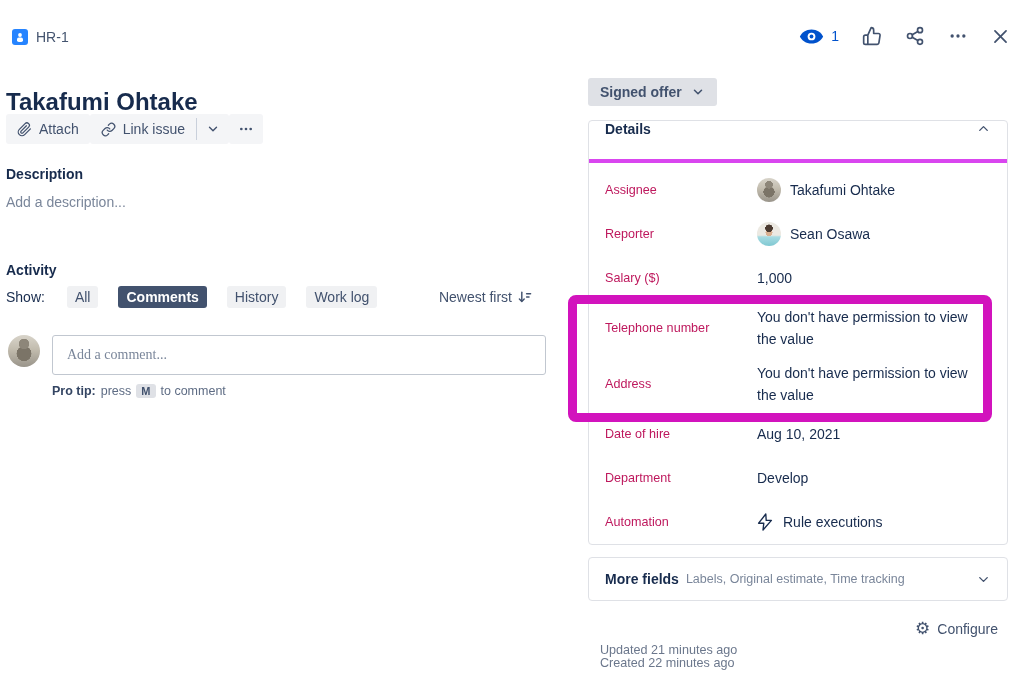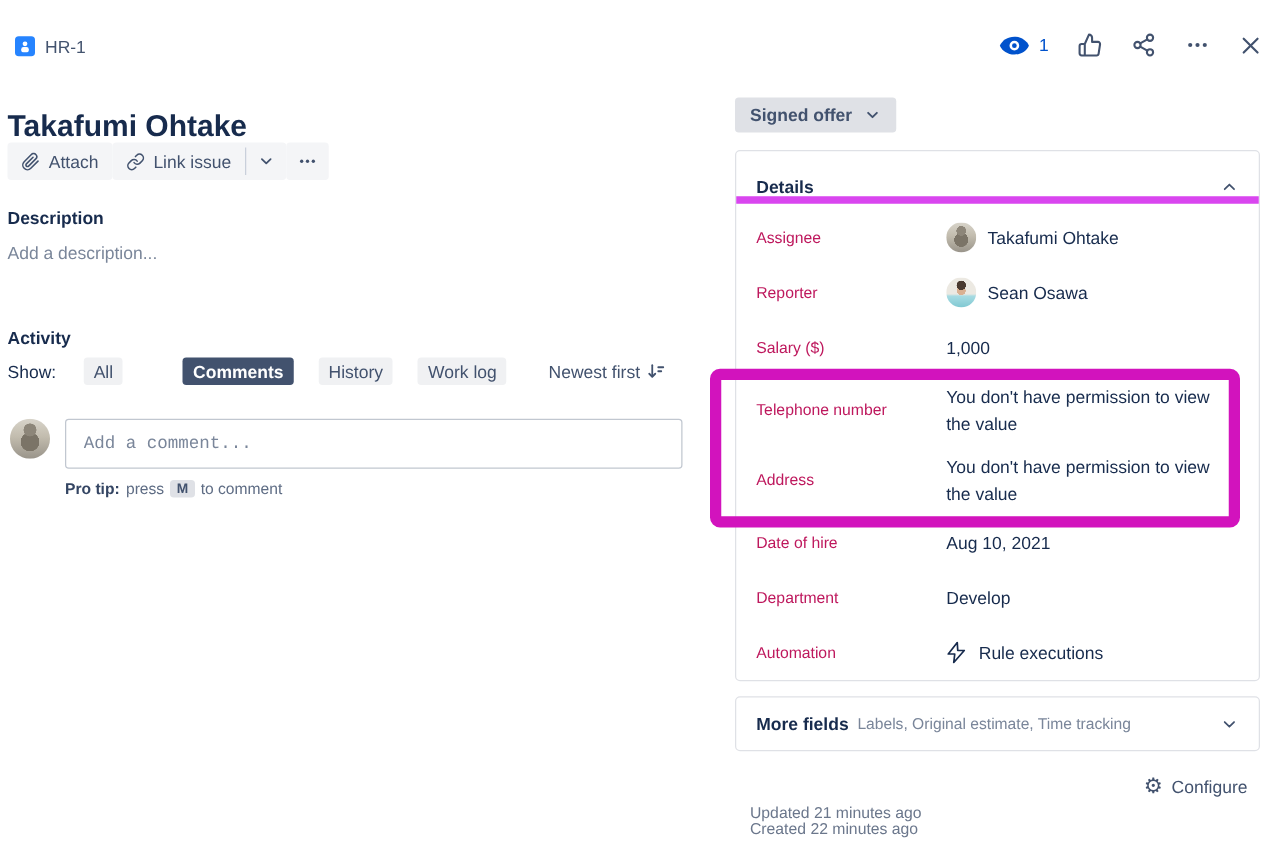--- a/index.html
+++ b/index.html
@@ -35,57 +35,57 @@
   
   .section-heading { font-size:14px; font-weight:700; color:#172B4D; }
   .desc-heading { position:absolute; left:6px; top:166px; }
   .desc-placeholder { position:absolute; left:6px; top:194px; color:#7A869A; cursor:text; }
 
   
   .activity-heading { position:absolute; left:6px; top:262px; }
   .show-row { position:absolute; left:6px; top:286px; width:527px; display:flex; align-items:center; gap:20px; }
   .show-label { color:#172B4D; margin-right:2px; }
   .tab { padding:3px 8px; border-radius:3px; background:#F0F1F3; color:#42526E; cursor:pointer; }
-  .tab.selected { background:#42526E; color:#ffffff; font-weight:700;margin-left:28px; }
+  .tab.selected { background:#42526E; color:#ffffff; font-weight:700; }
   .sort-control { margin-left:auto; display:flex; align-items:center; gap:5px; color:#42526E; font-weight:500; cursor:pointer; }
 
   
   .comment-row { position:absolute; left:8px; top:335px; display:flex; align-items:flex-start; gap:12px; }
   .avatar { border-radius:50%; flex:none; }
   .avatar-lantern {
     background:
       radial-gradient(circle at 50% 28%, #8d8679 0 18%, rgba(0,0,0,0) 19%),
       radial-gradient(circle at 50% 58%, #7b7467 0 30%, rgba(0,0,0,0) 31%),
       linear-gradient(180deg, #d8d4ca 0%, #c2bcae 45%, #99948a 100%);
   }
   .avatar-person {
     background:
       radial-gradient(circle at 50% 26%, #4a3a30 0 17%, rgba(0,0,0,0) 18%),
       radial-gradient(circle at 50% 44%, #d9b091 0 19%, rgba(0,0,0,0) 20%),
       linear-gradient(180deg, #ece9e2 0 55%, #a7dbe2 62%, #7fc8d2 100%);
   }
   .av32 { width:32px; height:32px; }
   .av24 { width:24px; height:24px; }
   .comment-input { width:494px; height:40px; border:1px solid #C1C7D0; border-radius:3px;
-    padding:0 14px; font-size:14px; font-family:Liberation Mono, monospace; color:#172B4D; outline:none; }
+    padding:0 14px; font-size:14px; font-family:Liberation Serif, serif; color:#172B4D; outline:none; }
   .comment-input::placeholder { color:#7A869A; }
   .protip { position:absolute; left:52px; top:384px; font-size:12.5px; color:#5E6C84; display:flex; align-items:center; gap:5px; }
   .protip-prefix { font-weight:700; color:#344563; }
   .key-badge { background:#DFE1E6; color:#42526E; font-weight:700; font-size:11px;
     border-radius:3px; padding:1px 5px; }
 
   
   .status-btn { position:absolute; left:588px; top:78px; height:28px; display:inline-flex;
     align-items:center; gap:9px; padding:0 12px; background:#DFE1E6; border-radius:3px;
     color:#42526E; font-weight:700; cursor:pointer; }
 
   .details-card { position:absolute; left:588px; top:120px; width:420px; height:425px;
     border:1px solid #DFE1E6; border-radius:4px; background:#fff; }
-  .card-header { height:42px; padding:0 16px; display:flex; align-items:flex-end;
-    justify-content:space-between; border-bottom:6px solid #d946ef; cursor:pointer; }
+  .card-header { height:42px; padding:0 16px; display:flex; align-items:flex-start;
+    justify-content:space-between; border-bottom:4px solid #d946ef; cursor:pointer; }
   .card-header .section-heading { color:#172B4D; }
   .rows { padding:5px 16px 0 16px; }
   .field-row { display:flex; align-items:center; min-height:44px; }
   .field-row.tall { min-height:56px; }
   .field-label { width:152px; flex:none; font-size:12.6px; color:#be185d; font-weight:500; }
   .field-value { flex:1; color:#172B4D; font-size:14px; line-height:22px; }
   .person-value { display:flex; align-items:center; gap:9px; cursor:pointer; }
   .automation-value { display:flex; align-items:center; gap:10px; cursor:pointer; }
 
   .highlight-box { position:absolute; left:568px; top:295px; width:424px; height:127px;

